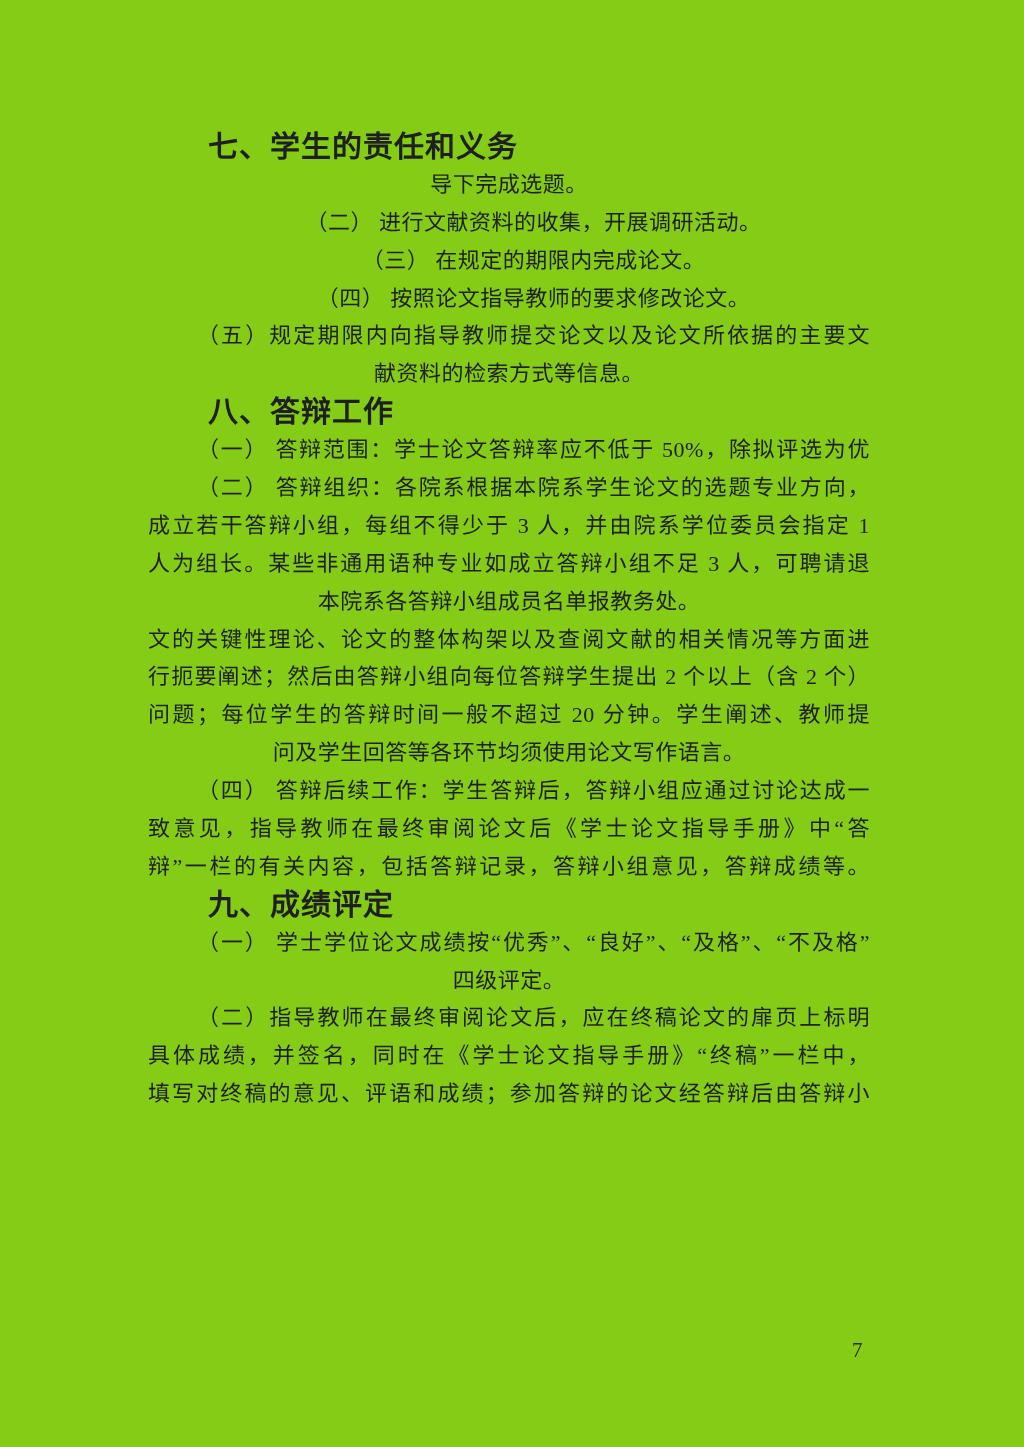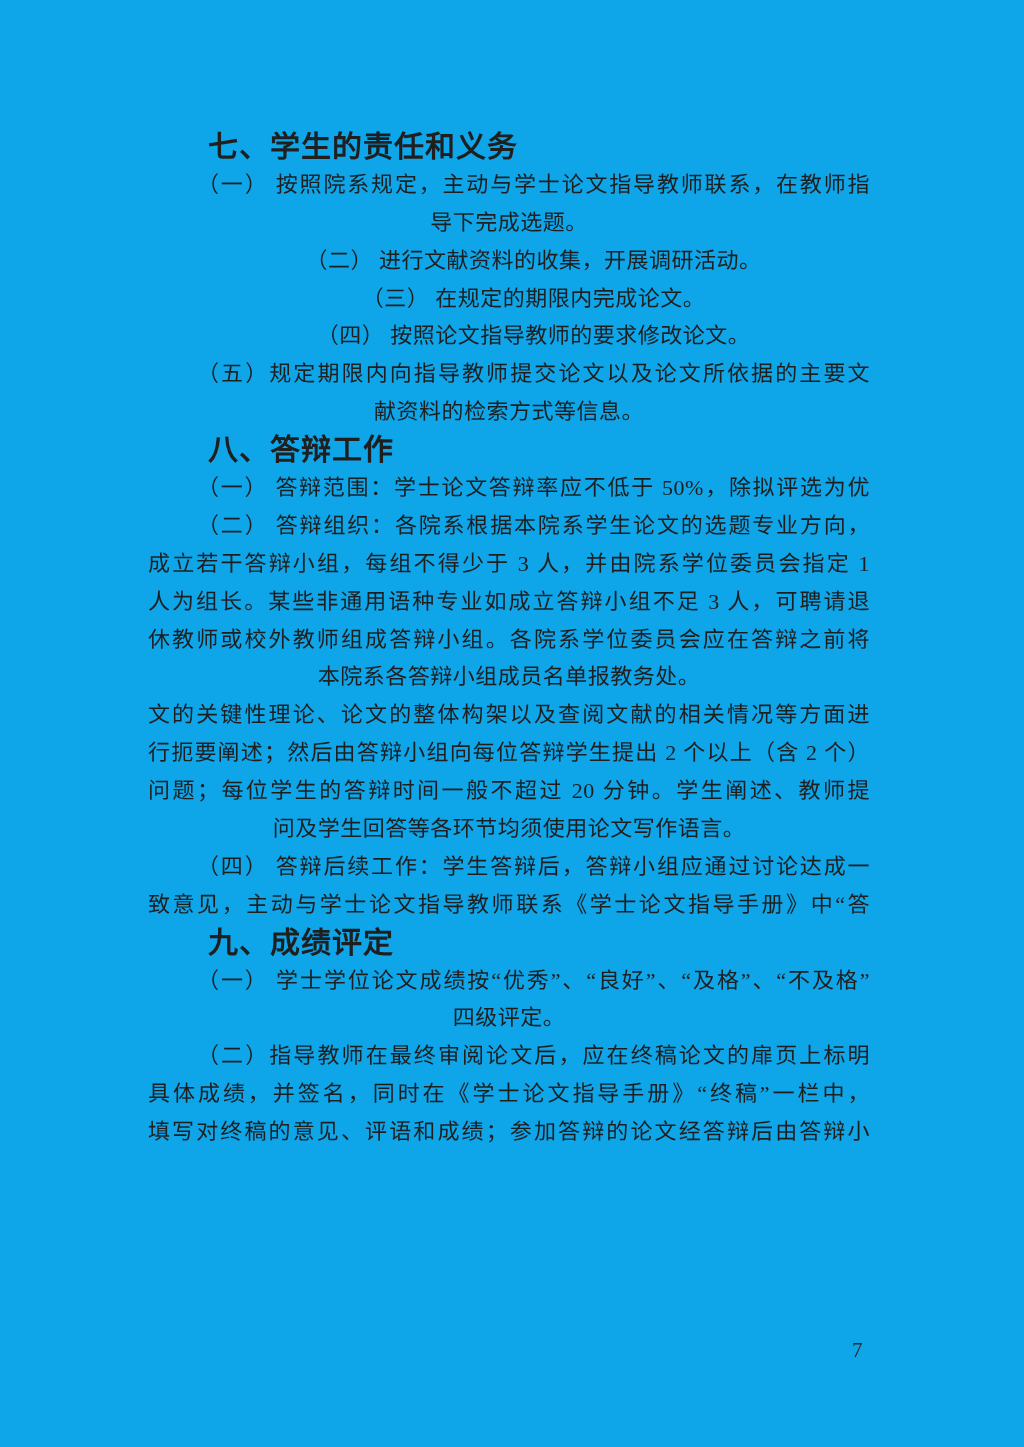--- a/index.html
+++ b/index.html
@@ -5,21 +5,21 @@
   html, body {
     margin: 0;
     padding: 0;
     background: #ffffff;
     overflow: hidden;
   }
   #page {
     position: relative;
     width: 1024px;
     height: 1447px;
-    background: #0ea5e9;
+    background: #84cc16;
     color: #1f1f1f;
     font-family: "Liberation Serif", "DejaVu Serif", serif;
   }
   .content {
     position: absolute;
     left: 148px;
     top: 128px;
     width: 722px;
   }
   .ln {
@@ -54,40 +54,39 @@
     line-height: 28px;
     color: #2a2a2a;
   }
 </style>
 </head>
 <body>
 
 <div id="page">
   <div class="content">
     <div class="ln h">七、学生的责任和义务</div>
-    <div class="ln first full">（一） 按照院系规定，主动与学士论文指导教师联系，在教师指</div>
     <div class="ln">导下完成选题。</div>
     <div class="ln first">（二） 进行文献资料的收集，开展调研活动。</div>
     <div class="ln first">（三） 在规定的期限内完成论文。</div>
     <div class="ln first">（四） 按照论文指导教师的要求修改论文。</div>
     <div class="ln first full">（五）规定期限内向指导教师提交论文以及论文所依据的主要文</div>
     <div class="ln">献资料的检索方式等信息。</div>
     <div class="ln h">八、答辩工作</div>
     <div class="ln first full">（一） 答辩范围：学士论文答辩率应不低于 50%，除拟评选为优</div>
     <div class="ln first full">（二） 答辩组织：各院系根据本院系学生论文的选题专业方向，</div>
     <div class="ln full">成立若干答辩小组，每组不得少于 3 人，并由院系学位委员会指定 1</div>
     <div class="ln full">人为组长。某些非通用语种专业如成立答辩小组不足 3 人，可聘请退</div>
-    <div class="ln full">休教师或校外教师组成答辩小组。各院系学位委员会应在答辩之前将</div>
     <div class="ln">本院系各答辩小组成员名单报教务处。</div>
     <div class="ln full">文的关键性理论、论文的整体构架以及查阅文献的相关情况等方面进</div>
     <div class="ln full">行扼要阐述；然后由答辩小组向每位答辩学生提出 2 个以上（含 2 个）</div>
     <div class="ln full">问题；每位学生的答辩时间一般不超过 20 分钟。学生阐述、教师提</div>
     <div class="ln">问及学生回答等各环节均须使用论文写作语言。</div>
     <div class="ln first full">（四） 答辩后续工作：学生答辩后，答辩小组应通过讨论达成一</div>
-    <div class="ln full">致意见，主动与学士论文指导教师联系《学士论文指导手册》中“答</div>
+    <div class="ln full">致意见，指导教师在最终审阅论文后《学士论文指导手册》中“答</div>
+    <div class="ln full">辩”一栏的有关内容，包括答辩记录，答辩小组意见，答辩成绩等。</div>
     <div class="ln h">九、成绩评定</div>
     <div class="ln first full">（一） 学士学位论文成绩按“优秀”、“良好”、“及格”、“不及格”</div>
     <div class="ln">四级评定。</div>
     <div class="ln first full">（二）指导教师在最终审阅论文后，应在终稿论文的扉页上标明</div>
     <div class="ln full">具体成绩，并签名，同时在《学士论文指导手册》“终稿”一栏中，</div>
     <div class="ln full">填写对终稿的意见、评语和成绩；参加答辩的论文经答辩后由答辩小</div>
   </div>
   <div class="pageno">7</div>
 </div>
 

